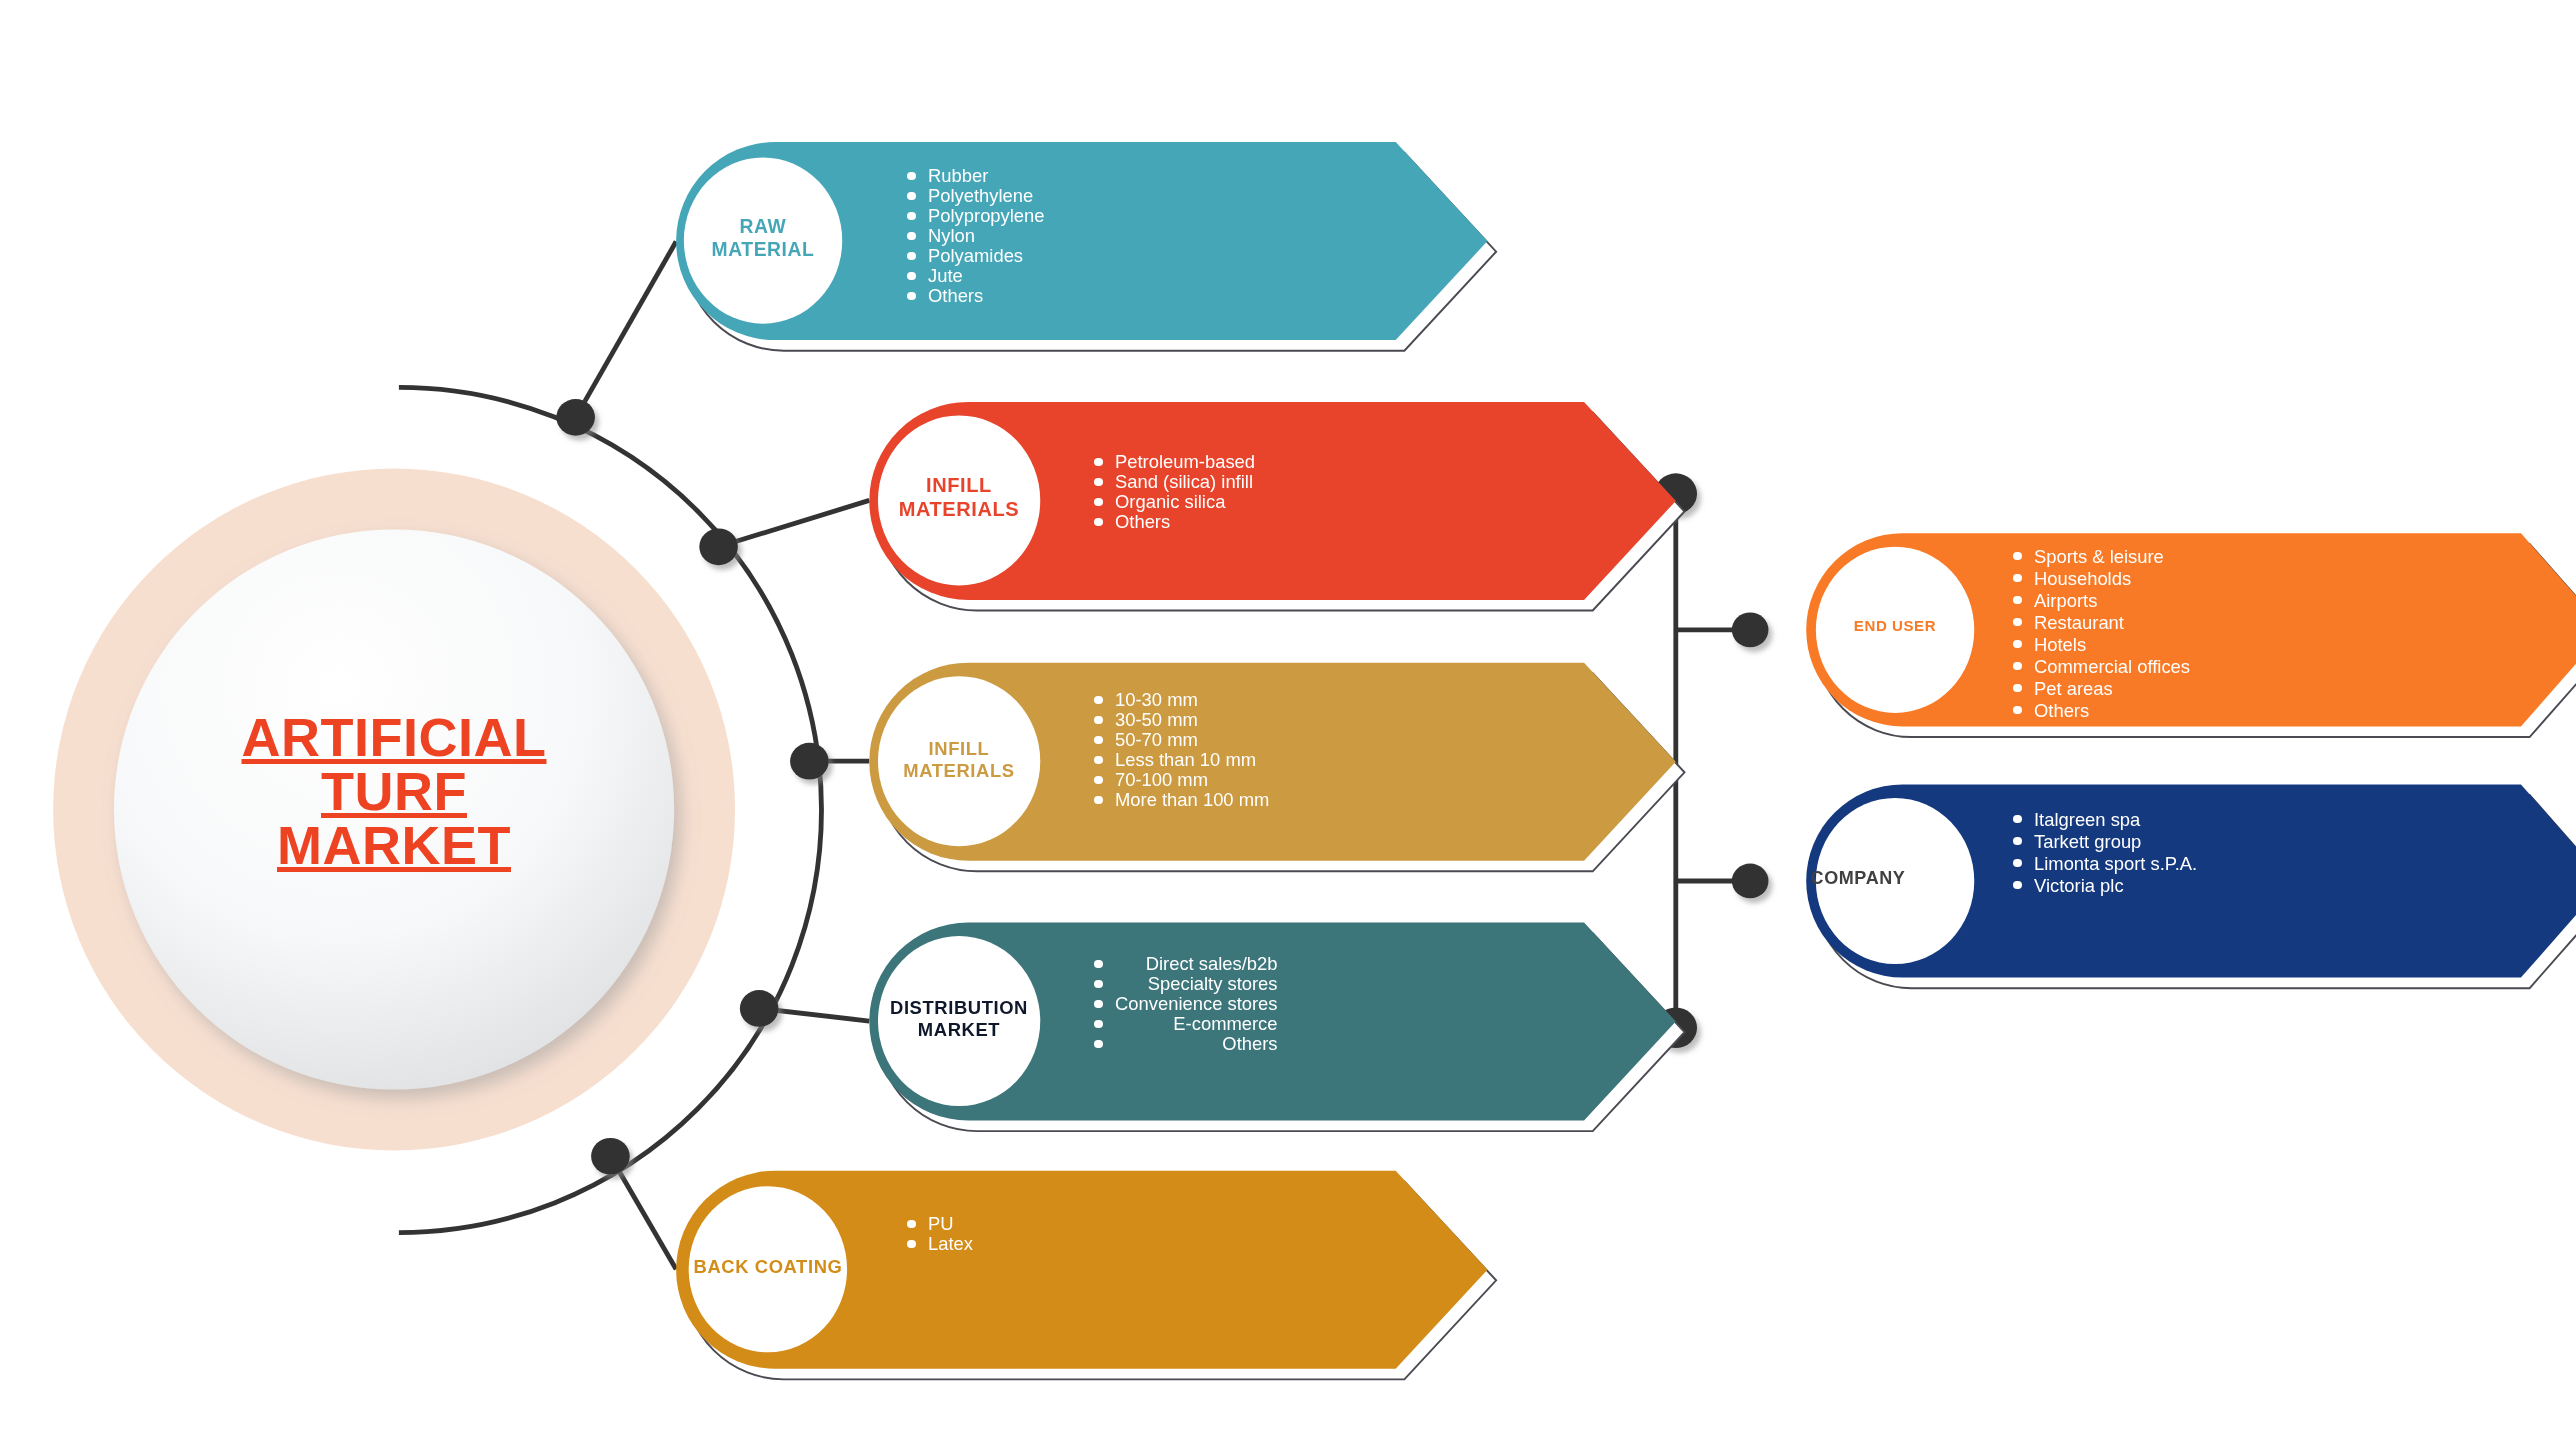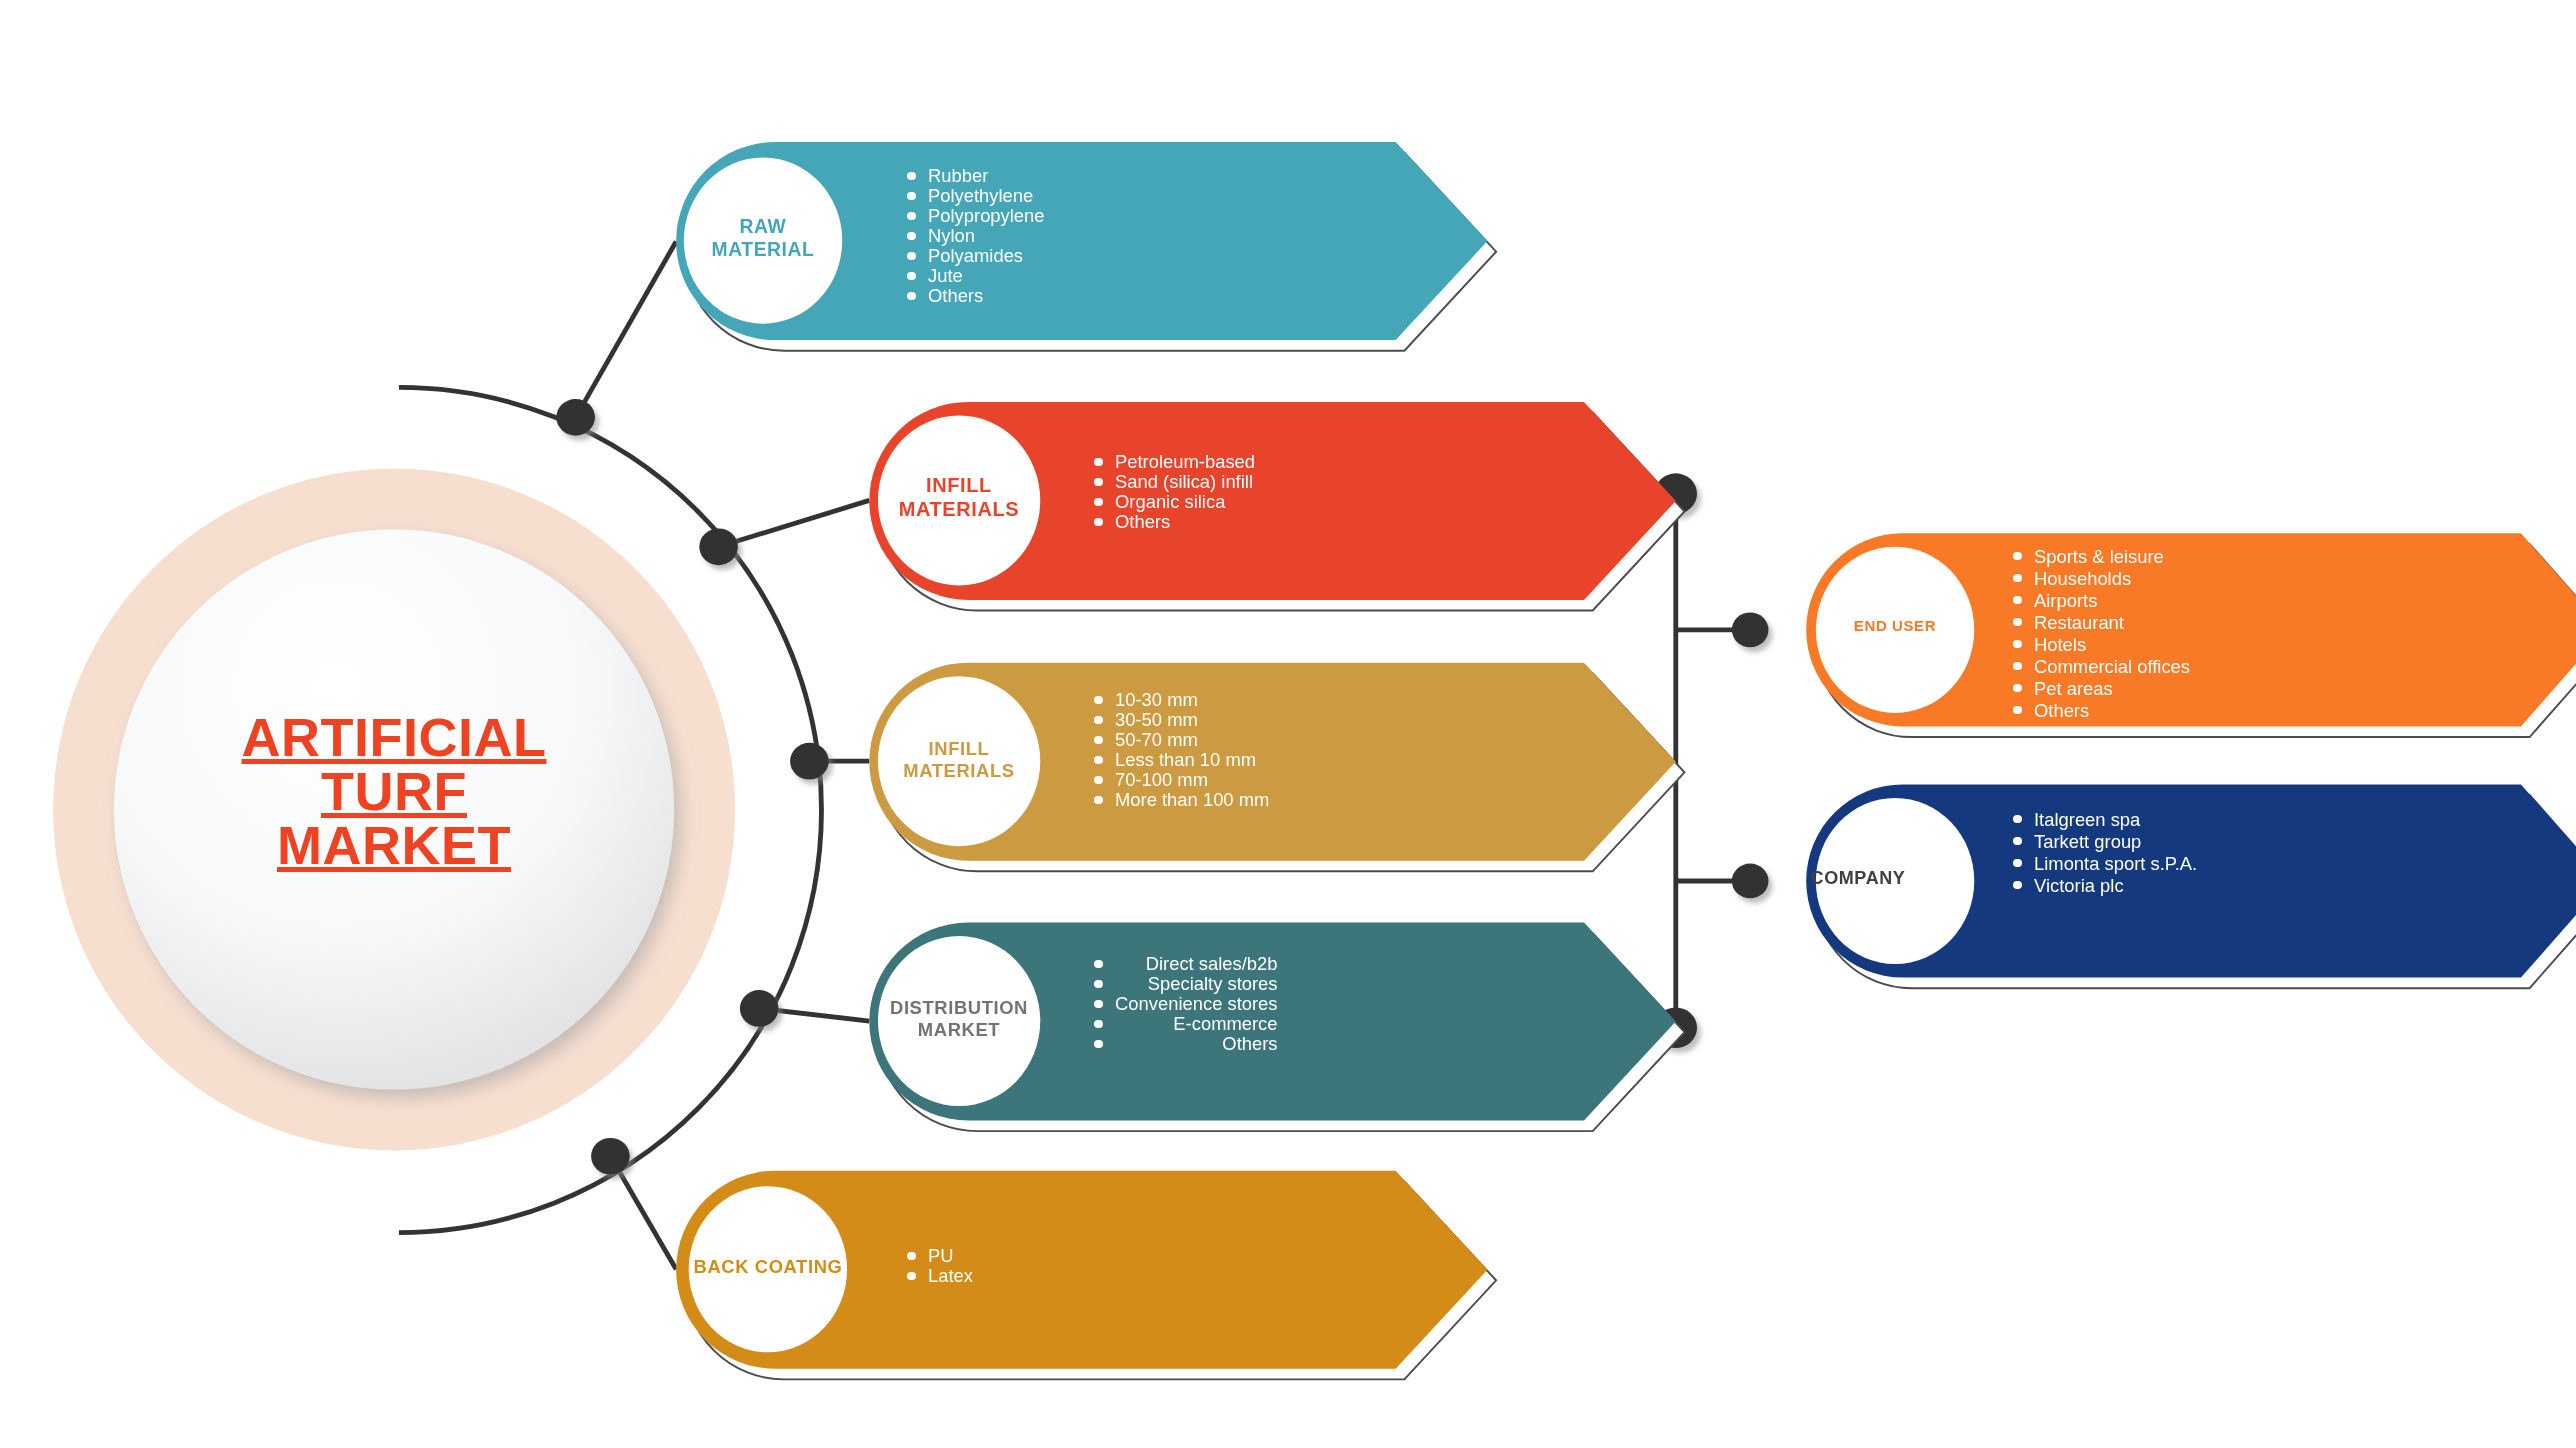--- a/index.html
+++ b/index.html
@@ -210,35 +210,35 @@
         <div>MATERIALS</div>
       </div>
       <ul class="bullets" style="left: 1090px; top: 690px;">
         <li>10-30 mm</li>
         <li>30-50 mm</li>
         <li>50-70 mm</li>
         <li>Less than 10 mm</li>
         <li>70-100 mm</li>
         <li>More than 100 mm</li>
       </ul>
-      <div class="banner-label" style="left: 867px; width: 184px; font-size: 18.4px; color: #737373; top: 997px;">
+      <div class="banner-label" style="left: 867px; width: 184px; font-size: 18.4px; color: #0f172a; top: 997px;">
         <div>DISTRIBUTION</div>
         <div>MARKET</div>
       </div>
       <ul class="bullets" style="left: 1090px; top: 954px; text-align: right;">
         <li>Direct sales/b2b</li>
         <li>Specialty stores</li>
         <li>Convenience stores</li>
         <li>E-commerce</li>
         <li>Others</li>
       </ul>
       <div class="banner-label" style="left: 662px; width: 212px; font-size: 18.4px; color: rgb(212, 140, 24); top: 1256px;">
         <div>BACK COATING</div>
       </div>
-      <ul class="bullets" style="left: 903px; top: 1246px;">
+      <ul class="bullets" style="left: 903px; top: 1214px;">
         <li>PU</li>
         <li>Latex</li>
       </ul>
       <div class="banner-label" style="left: 1803px; width: 184px; font-size: 15px; color: rgb(249, 122, 38); top: 617px;">
         <div>END USER</div>
       </div>
       <ul class="bullets wide" style="left: 2009px; top: 546px;">
         <li>Sports &amp; leisure</li>
         <li>Households</li>
         <li>Airports</li>

